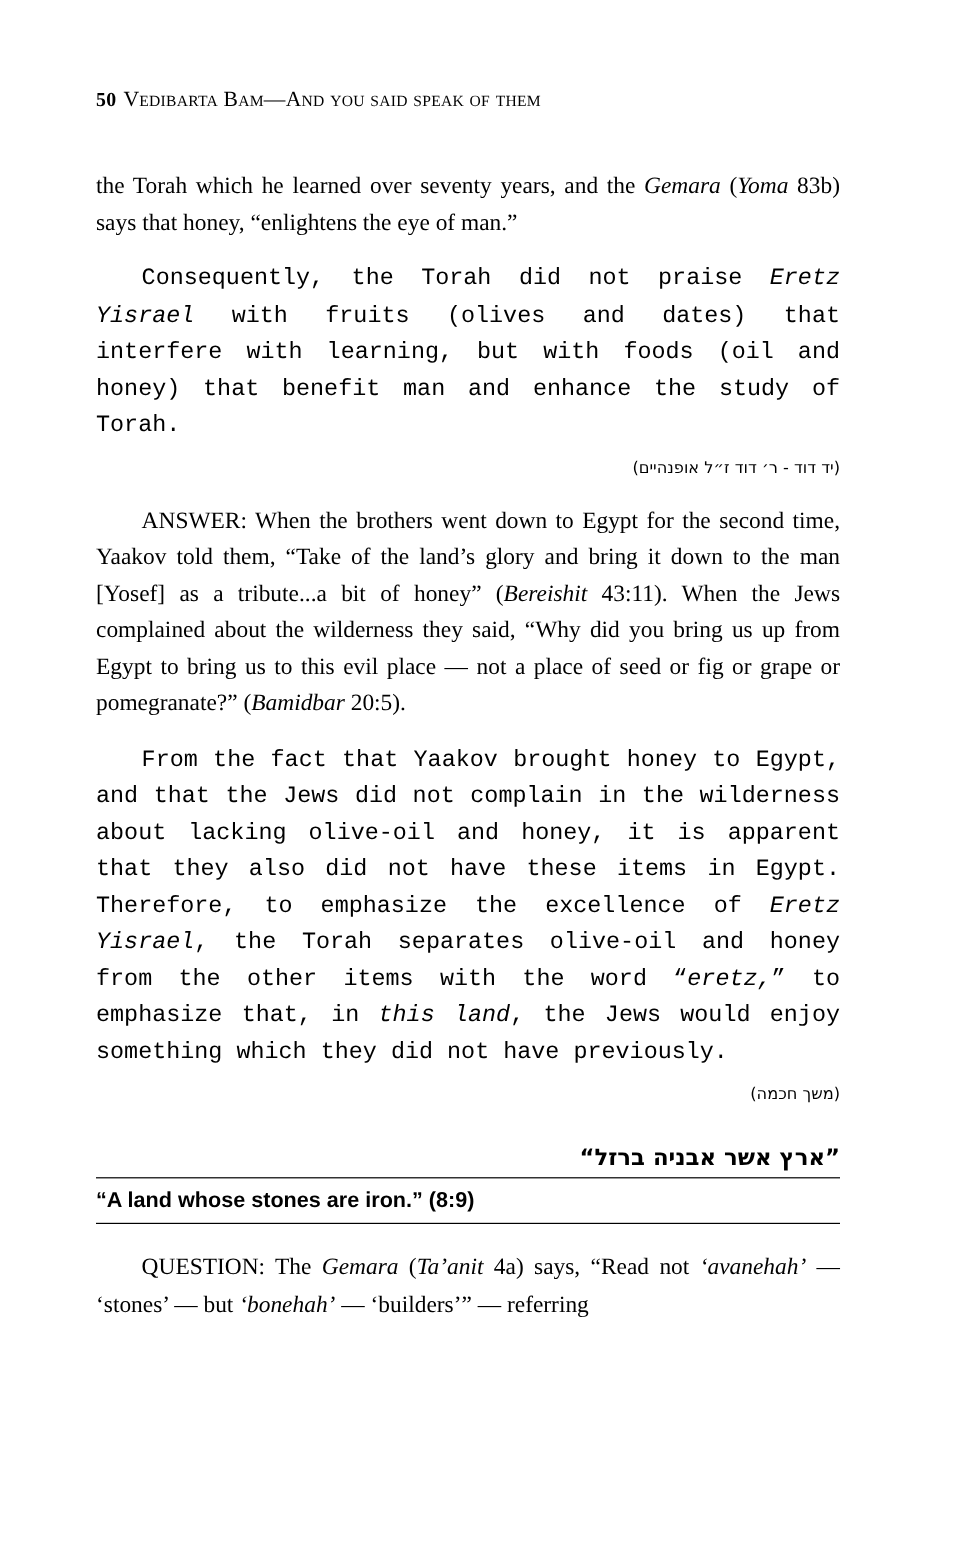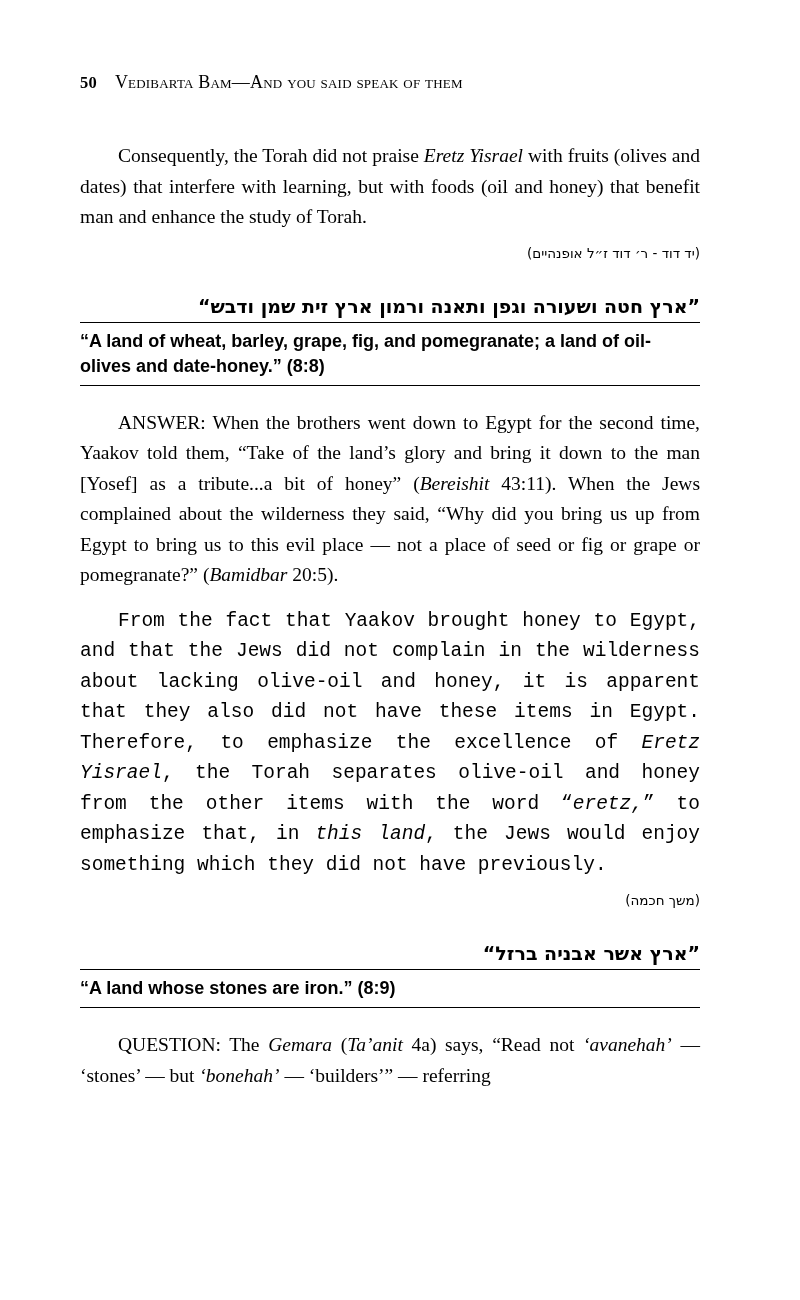--- a/index.html
+++ b/index.html
@@ -23,21 +23,21 @@
     height: 1300px;
   }
   .running-head {
     margin-top: 72px;
     font-size: 16.5px;
     letter-spacing: 0.2px;
     white-space: nowrap;
   }
   .running-head .folio {
     font-weight: bold;
-    margin-right: 18px;
+    margin-right: 6px;
   }
   .running-head .title-caps {
     font-variant: small-caps;
     font-size: 18px;
   }
   .body-block {
     margin-top: 48px;
   }
   p.para {
     font-size: 19.5px;
@@ -91,30 +91,26 @@
 <body>
 
 <div class="page">
 
   <div class="running-head">
     <span class="folio">50</span><span class="title-caps">Vedibarta Bam—And you said speak of them</span>
   </div>
 
   <div class="body-block">
 
+    <p class="para"><span>the Torah which he learned over seventy years, and the </span><i>Gemara</i><span> (</span><i>Yoma</i><span> 83b) says that honey, “enlightens the eye of man.”</span></p>
 
     <p class="para indent"><span>Consequently, the Torah did not praise </span><i>Eretz Yisrael</i><span> with fruits (olives and dates) that interfere with learning, but with foods (oil and honey) that benefit man and enhance the study of Torah.</span></p>
 
     <div class="src">(יד דוד - ר׳ דוד ז״ל אופנהיים)</div>
 
-    <div class="heading-block">
-      <div class="heb-head">”ארץ חטה ושעורה וגפן ותאנה ורמון ארץ זית שמן ודבש“</div>
-      <div class="rule"></div>
-      <div class="eng-head">“A land of wheat, barley, grape, fig, and pomegranate; a land of oil-olives and date-honey.” (8:8)</div>
-    </div>
 
     <div class="after-head">
 
       <p class="para indent"><span>ANSWER: When the brothers went down to Egypt for the second time, Yaakov told them, “Take of the land’s glory and bring it down to the man [Yosef] as a tribute...a bit of honey” (</span><i>Bereishit</i><span> 43:11). When the Jews complained about the wilderness they said, “Why did you bring us up from Egypt to bring us to this evil place — not a place of seed or fig or grape or pomegranate?” (</span><i>Bamidbar</i><span> 20:5).</span></p>
 
       <p class="para indent"><span>From the fact that Yaakov brought honey to Egypt, and that the Jews did not complain in the wilderness about lacking olive-oil and honey, it is apparent that they also did not have these items in Egypt. Therefore, to emphasize the excellence of </span><i>Eretz Yisrael</i><span>, the Torah separates olive-oil and honey from the other items with the word “</span><i>eretz,</i><span>” to emphasize that, in </span><i>this land</i><span>, the Jews would enjoy something which they did not have previously.</span></p>
     </div>
 
     <div class="src">(משך חכמה)</div>
 

